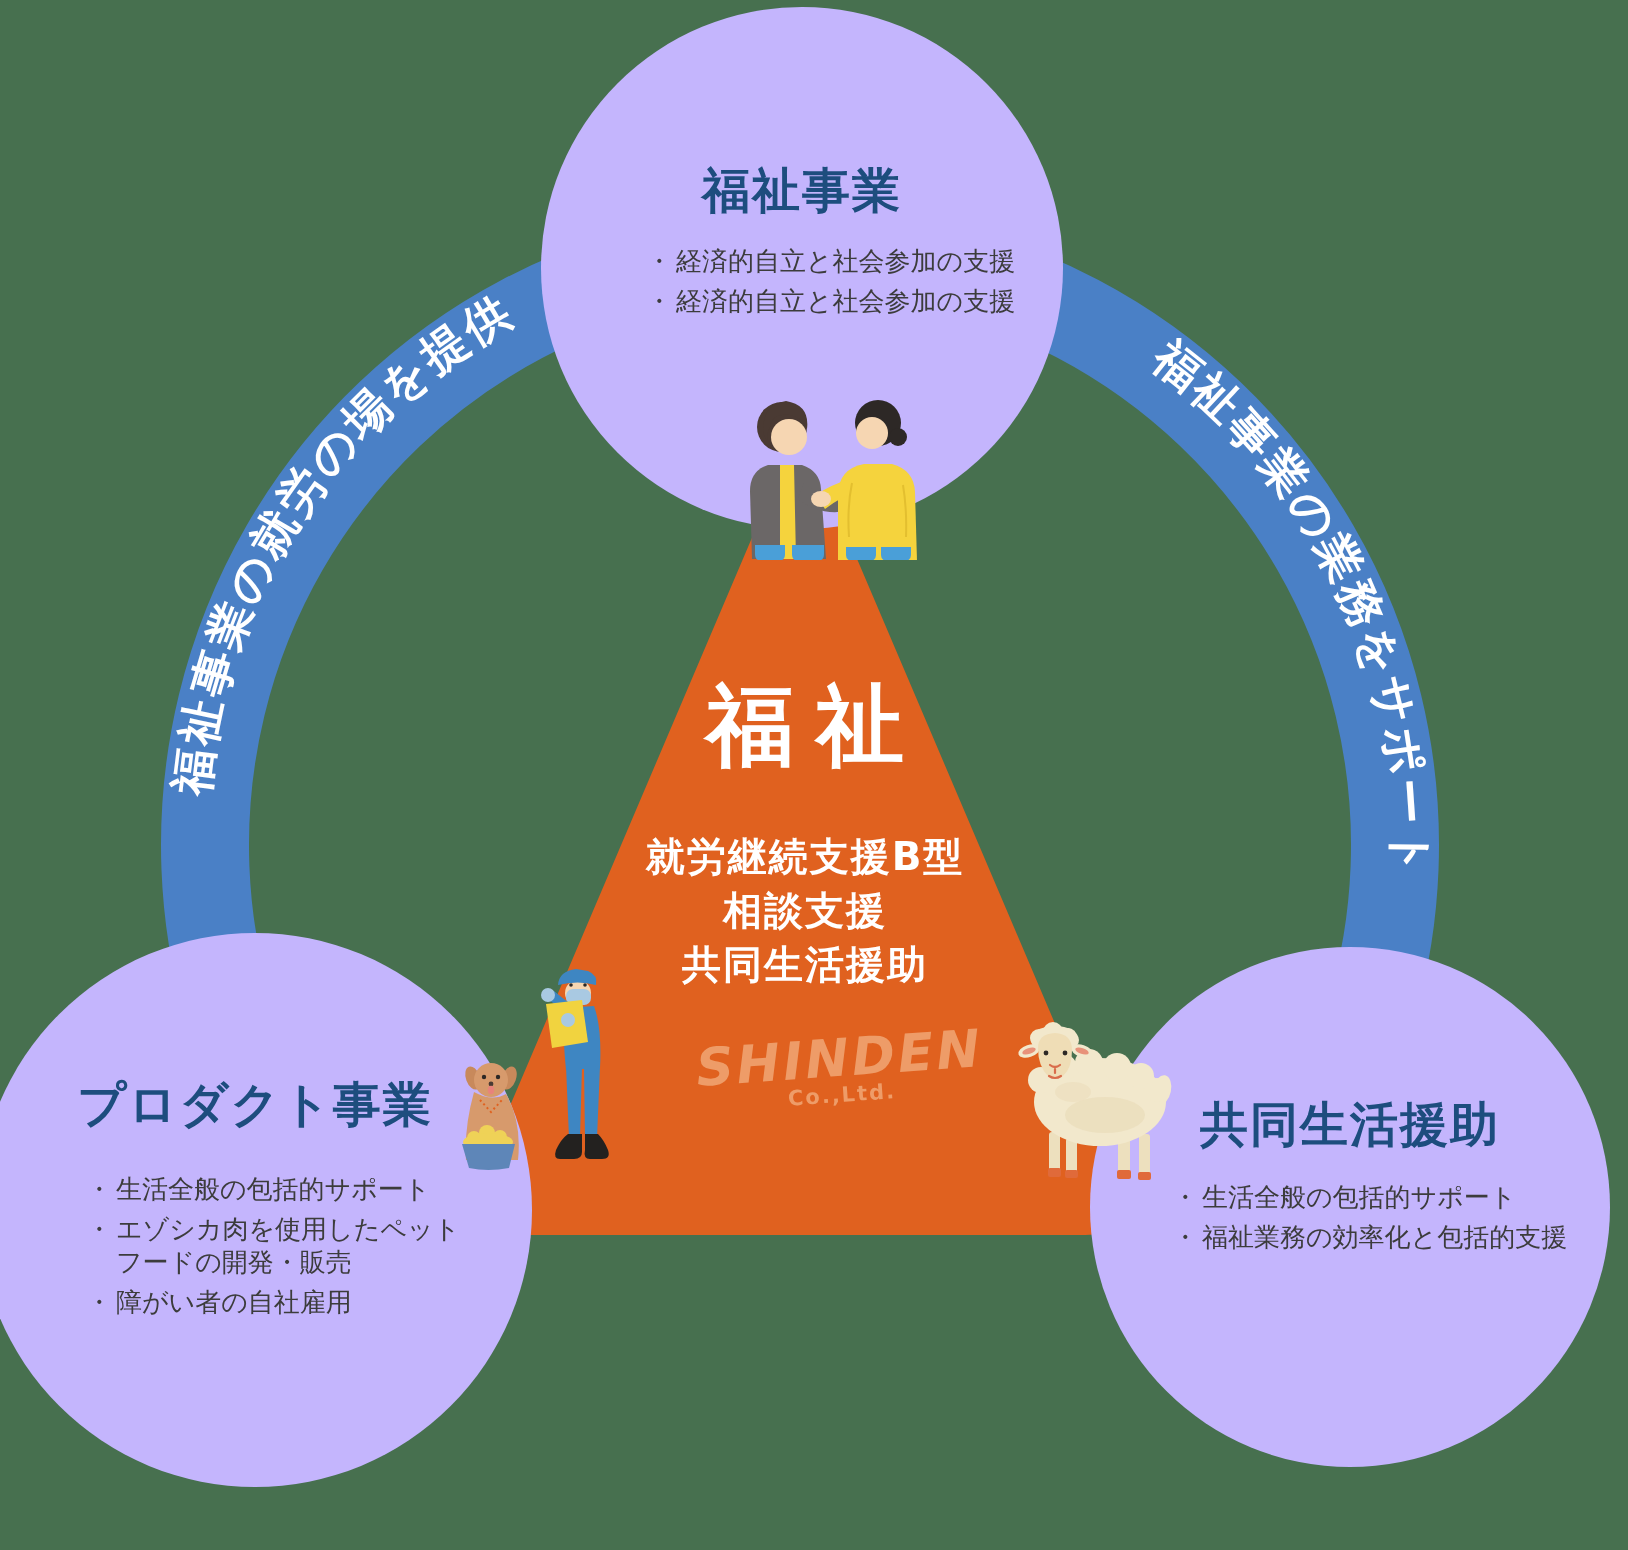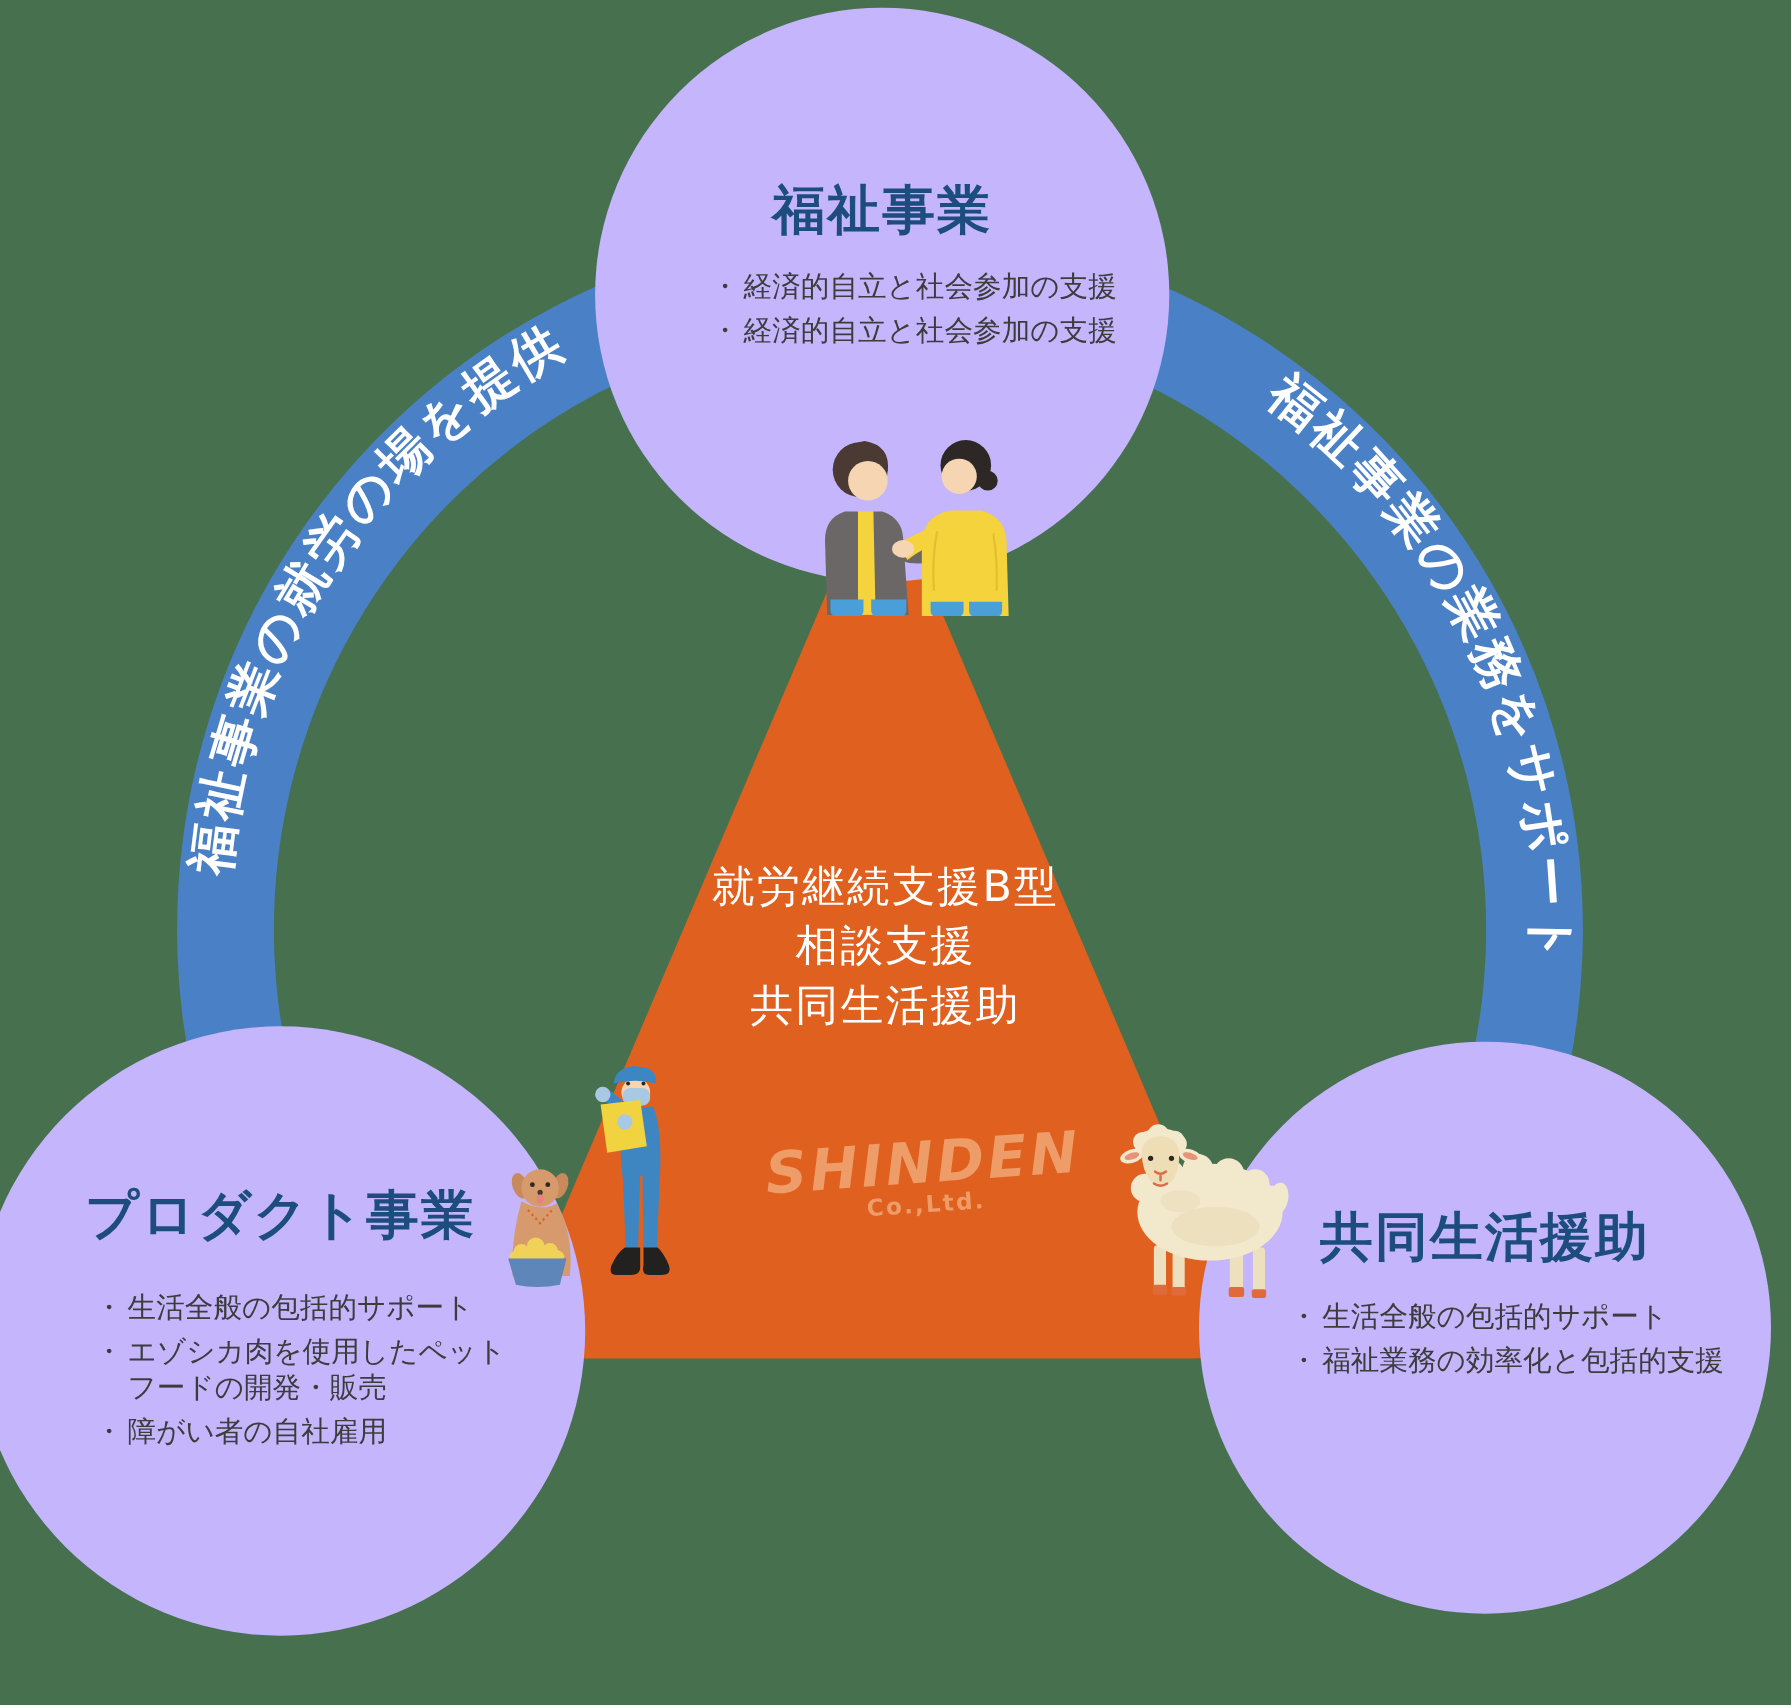--- a/index.html
+++ b/index.html
@@ -17,22 +17,22 @@
            font-weight:700;letter-spacing:2px;}
   .c-title.big{font-size:48px;}
   .bullets{position:absolute;color:#3C3C3C;font-size:26px;}
   .b-row{display:flex;align-items:flex-start;margin-bottom:7px;line-height:33px;}
   .b-dot{width:30px;flex:none;}
   .b-text{flex:1;}
   
   .tri-heading{position:absolute;left:590px;top:678px;width:430px;height:96px;line-height:96px;
                text-align:center;color:#FFFFFF;font-size:88px;font-weight:700;
                letter-spacing:22px;padding-left:22px;box-sizing:border-box;}
-  .tri-services{position:absolute;left:555px;top:780px;width:500px;text-align:center;
-                color:#FFFFFF;font-size:39px;line-height:54px;letter-spacing:2px;}
+  .tri-services{position:absolute;left:555px;top:830px;width:500px;text-align:center;
+                color:#FFFFFF;font-size:39px;line-height:54px;letter-spacing:2px;font-weight:bold;}
   .logo{position:absolute;left:640px;top:1028px;width:400px;text-align:center;
         color:#EE9C68;transform:rotate(-4deg);}
   .logo-name{font-size:52px;font-weight:900;font-style:italic;letter-spacing:3px;line-height:60px;}
   .logo-suffix{font-size:21px;font-weight:700;letter-spacing:2px;line-height:22px;margin-top:-4px;}
 </style>
 </head>
 <body>
 
 <div id="stage">
 
@@ -43,20 +43,21 @@
     </text>
     <text class="arc-text">
       <textPath href="#ringMid" startOffset="1620">福祉事業の業務をサポート</textPath>
     </text>
   </svg>
 
   <svg class="abs" style="left:0;top:0;" width="1628" height="1550" viewBox="0 0 1628 1550">
     <path d="M 823.5 480.2 L 1121.5 1179.8 Q 1145 1235 1085 1235 L 515 1235 Q 455 1235 478.5 1179.8 L 776.5 480.2 Q 800 425 823.5 480.2 Z" fill="#E0611F"></path>
   </svg>
 
+  <div class="tri-heading">福祉</div>
   <div class="tri-services">
       <div>就労継続支援B型</div>
       <div>相談支援</div>
       <div>共同生活援助</div>
     </div>
   <div class="logo">
     <div class="logo-name">SHINDEN</div>
     <div class="logo-suffix">Co.,Ltd.</div>
   </div>
 

